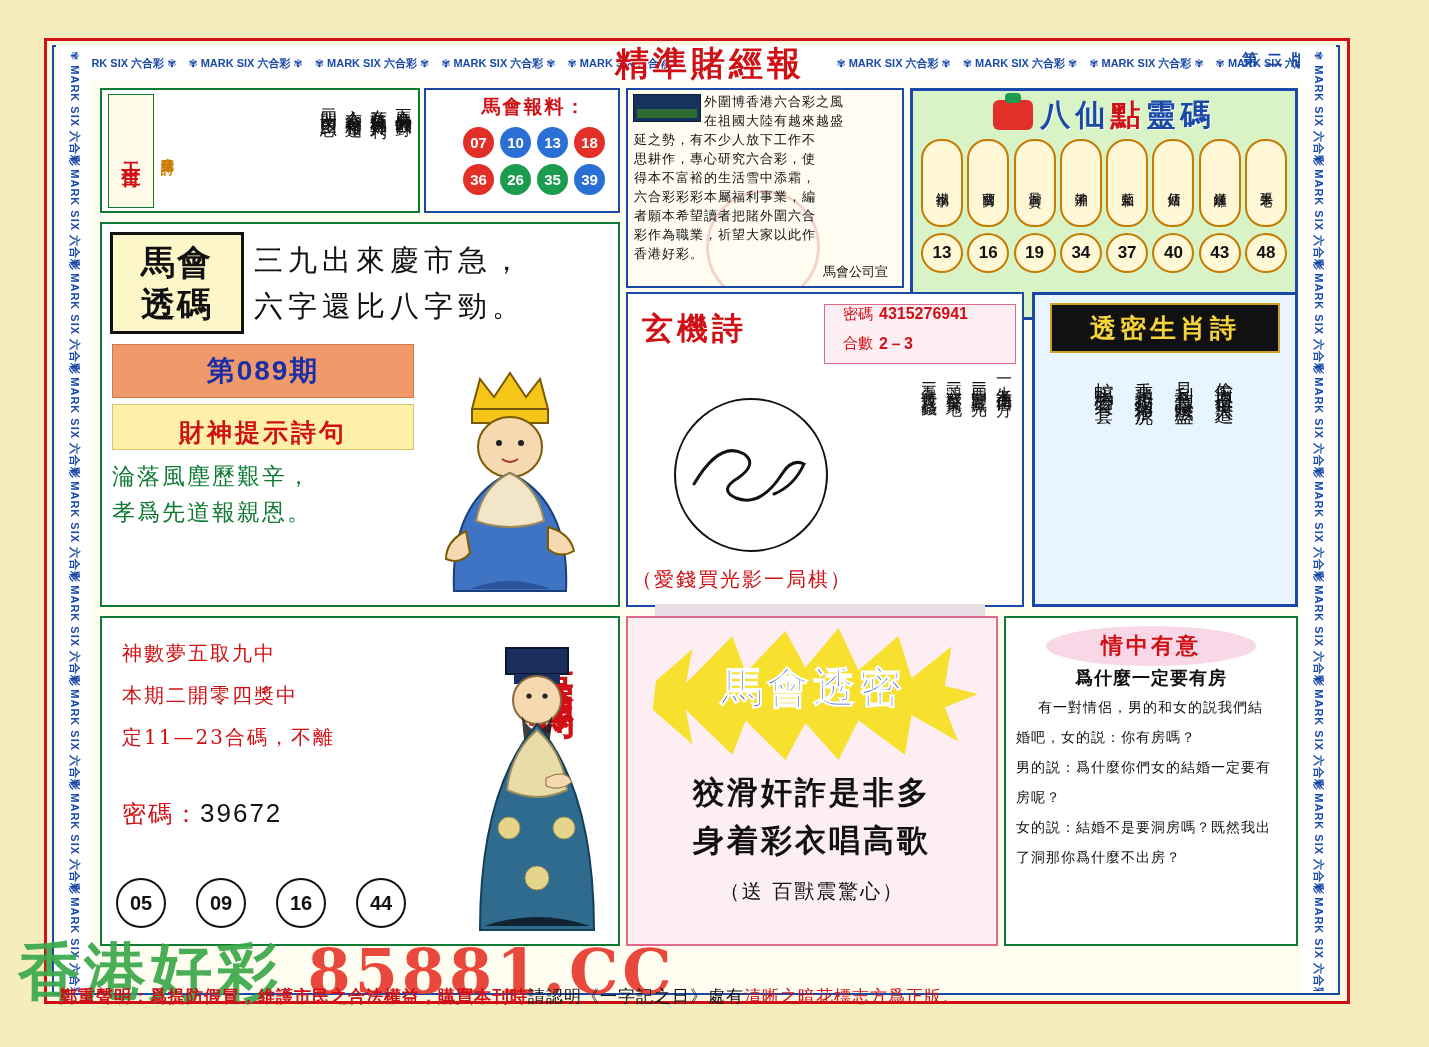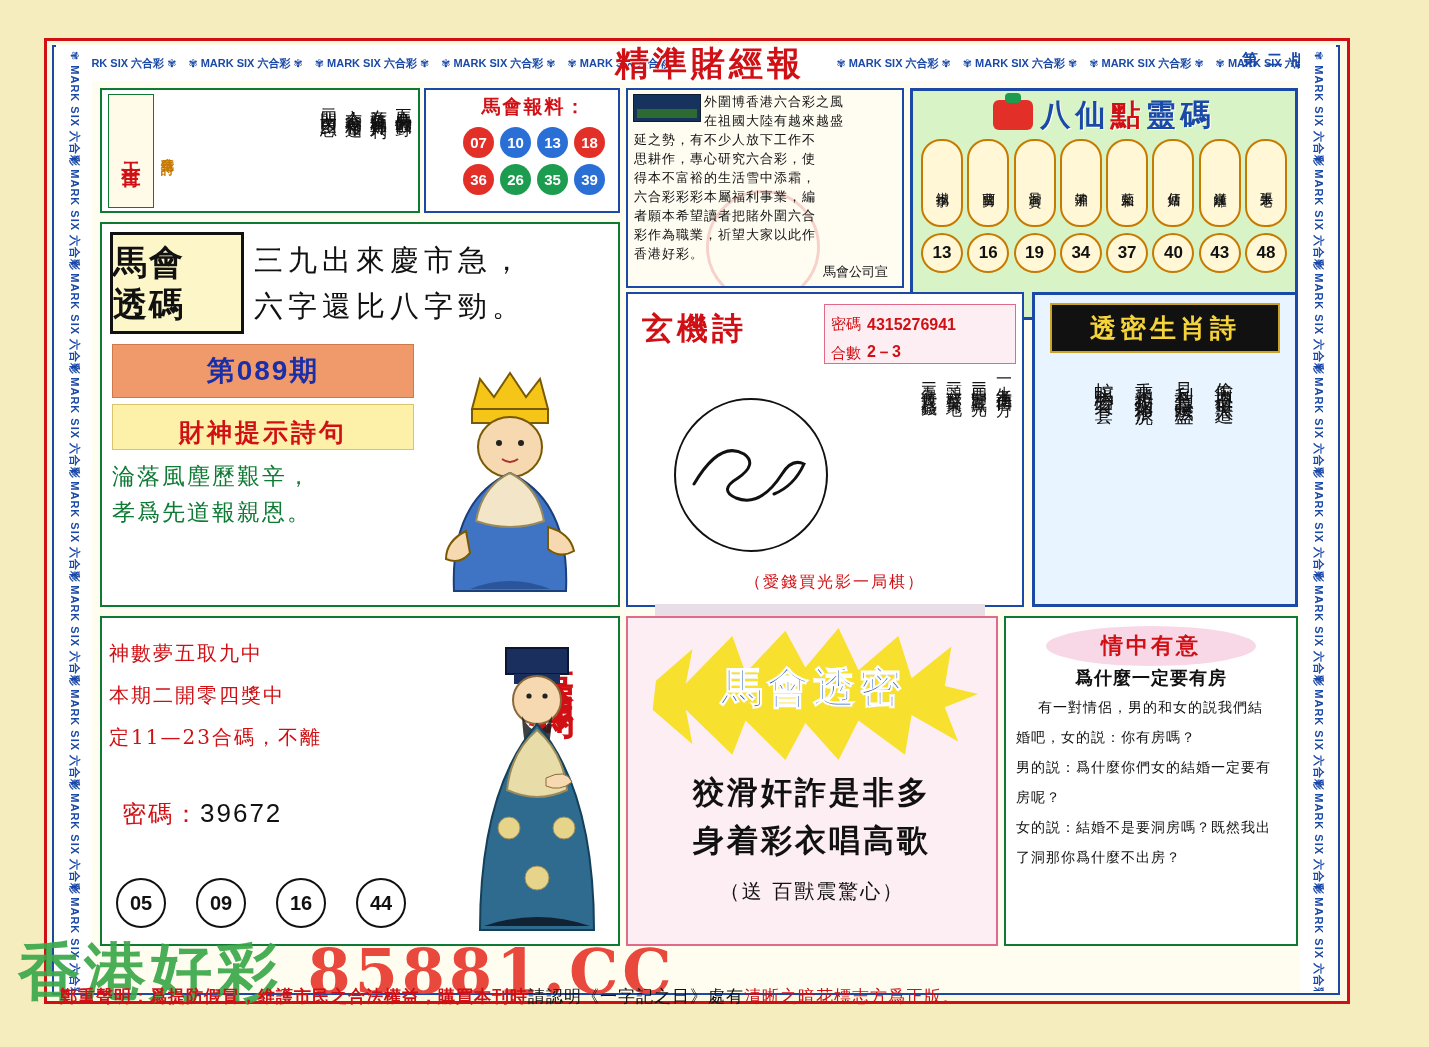--- a/index.html
+++ b/index.html
@@ -74,21 +74,21 @@
   #b-bx .col{width:42px;}
   #b-bx .name{height:84px;border:2px solid #c77a00;border-radius:20px;background:#fff7d6;
      display:flex;align-items:center;justify-content:center;}
   #b-bx .name span{writing-mode:vertical-rl;text-orientation:upright;font-size:13px;color:#111;letter-spacing:1px;}
   #b-bx .num{margin-top:6px;height:36px;border:2px solid #c77a00;border-radius:50%;background:#fff7d6;
      display:flex;align-items:center;justify-content:center;font-size:17px;font-weight:bold;color:#111;}
 
   
   #b-main{left:100px;top:222px;width:520px;height:385px;border:2px solid #0f7a34;background:#ffffff;}
   #b-main .row1{display:flex;align-items:center;padding:8px 8px 0 8px;}
-  #b-main .tag{width:128px;height:96px;border:3px solid #111;background:#fdf6c8;display:flex;align-items:center;justify-content:flex-start;}
+  #b-main .tag{width:128px;height:96px;border:3px solid #111;background:#fdf6c8;display:flex;align-items:center;justify-content:center;}
   #b-main .tag .t{font-size:34px;font-weight:bold;color:#111;line-height:42px;text-align:center;letter-spacing:2px;
      font-family:"DejaVu Serif","Liberation Serif",serif;}
   #b-main .verse{flex:1;padding-left:10px;}
   #b-main .verse .l{font-size:29px;color:#111;letter-spacing:5px;line-height:46px;
      font-family:"DejaVu Serif","Liberation Serif",serif;}
   #b-main .issue{margin:10px 10px 0 10px;width:300px;height:52px;background:#f09a6b;border:1px solid #d0784a;
      display:flex;align-items:center;justify-content:center;}
   #b-main .issue .t{font-size:28px;font-weight:bold;color:#1a2ea8;letter-spacing:2px;}
   #b-main .cs{margin:6px 10px 0 10px;width:300px;height:44px;background:#fdf0a8;border:1px solid #d9c46a;
      display:flex;align-items:flex-end;justify-content:center;}
@@ -97,46 +97,46 @@
   #b-main .poem2 .l{font-size:23px;color:#0f7a34;letter-spacing:2px;line-height:36px;
      font-family:"DejaVu Serif","Liberation Serif",serif;}
   
   .god{position:absolute;right:8px;bottom:4px;width:200px;height:250px;}
 
   
   #b-xuan{left:626px;top:292px;width:398px;height:315px;border:2px solid #1a49a8;background:#ffffff;}
   #b-xuan .t{position:absolute;left:14px;top:14px;font-size:31px;font-weight:bold;color:#d01014;letter-spacing:4px;
      font-family:"DejaVu Serif","Liberation Serif",serif;}
   #b-xuan .codebox{position:absolute;left:196px;top:10px;width:190px;height:58px;border:1px solid #e06a8a;background:#fdeef3;}
-  #b-xuan .codebox .r{display:flex;align-items:flex-end;height:29px;padding-left:6px;font-size:15px;color:#d01014;}
+  #b-xuan .codebox .r{display:flex;align-items:flex-start;height:29px;padding-left:18px;font-size:15px;color:#d01014;}
   #b-xuan .codebox .r b{color:#d01014;margin-left:6px;font-size:16px;}
   #b-xuan .lines{position:absolute;right:8px;top:76px;display:flex;flex-direction:row;gap:4px;}
   #b-xuan .lines .ln{writing-mode:vertical-rl;text-orientation:upright;font-size:16px;color:#111;letter-spacing:3px;
      font-family:"DejaVu Serif","Liberation Serif",serif;height:190px;}
   #b-xuan .circ{position:absolute;left:46px;top:104px;width:150px;height:150px;border:2px solid #111;border-radius:50%;}
   #b-xuan .scribble{position:absolute;left:56px;top:118px;width:130px;height:120px;}
-  #b-xuan .foot{position:absolute;left:10px;bottom:12px;width:100%;text-align:center;font-size:16px;color:#d01014;letter-spacing:2px;
+  #b-xuan .foot{position:absolute;left:4px;bottom:12px;width:100%;text-align:left;font-size:20px;color:#d01014;letter-spacing:2px;
      font-family:"DejaVu Serif","Liberation Serif",serif;}
 
   
   #b-sx{left:1032px;top:292px;width:266px;height:315px;border:3px solid #1a49a8;background:#e8f4ff;}
   #b-sx .hd{margin:8px auto 0 auto;width:226px;height:46px;background:#111;border:2px solid #c9a227;
      display:flex;align-items:center;justify-content:center;}
   #b-sx .hd .t{font-size:26px;font-weight:bold;color:#f5d33a;letter-spacing:4px;
      font-family:"DejaVu Serif","Liberation Serif",serif;}
   #b-sx .lines{display:flex;flex-direction:row;justify-content:center;gap:14px;margin-top:14px;}
   #b-sx .lines .ln{writing-mode:vertical-rl;text-orientation:upright;font-size:19px;color:#111;letter-spacing:4px;
      height:212px;font-family:"DejaVu Serif","Liberation Serif",serif;}
 
   
   #b-dream{left:100px;top:616px;width:520px;height:330px;border:2px solid #0f7a34;background:#ffffff;}
   #b-dream .rt{position:absolute;right:6px;top:4px;width:118px;height:300px;text-align:center;}
   #b-dream .rt .big{writing-mode:vertical-rl;text-orientation:upright;font-size:44px;color:#d01014;font-weight:bold;
      letter-spacing:10px;font-family:"DejaVu Serif","Liberation Serif",serif;}
-  #b-dream .lines{position:absolute;left:7px;top:14px;width:330px;}
+  #b-dream .lines{position:absolute;left:20px;top:14px;width:330px;}
   #b-dream .lines .l{font-size:20px;color:#d01014;letter-spacing:2px;line-height:42px;
      font-family:"DejaVu Serif","Liberation Serif",serif;}
   #b-dream .code{position:absolute;left:20px;top:180px;font-size:24px;color:#d01014;letter-spacing:2px;}
   #b-dream .code .num{color:#111;font-size:26px;}
   #b-dream .balls{position:absolute;left:14px;bottom:16px;display:flex;gap:30px;}
   #b-dream .ob{width:46px;height:46px;border-radius:50%;border:2px solid #111;display:flex;align-items:center;justify-content:center;
      font-size:20px;font-weight:bold;color:#111;background:#fff;}
   .sage{position:absolute;left:352px;top:20px;width:170px;height:300px;}
 
   

